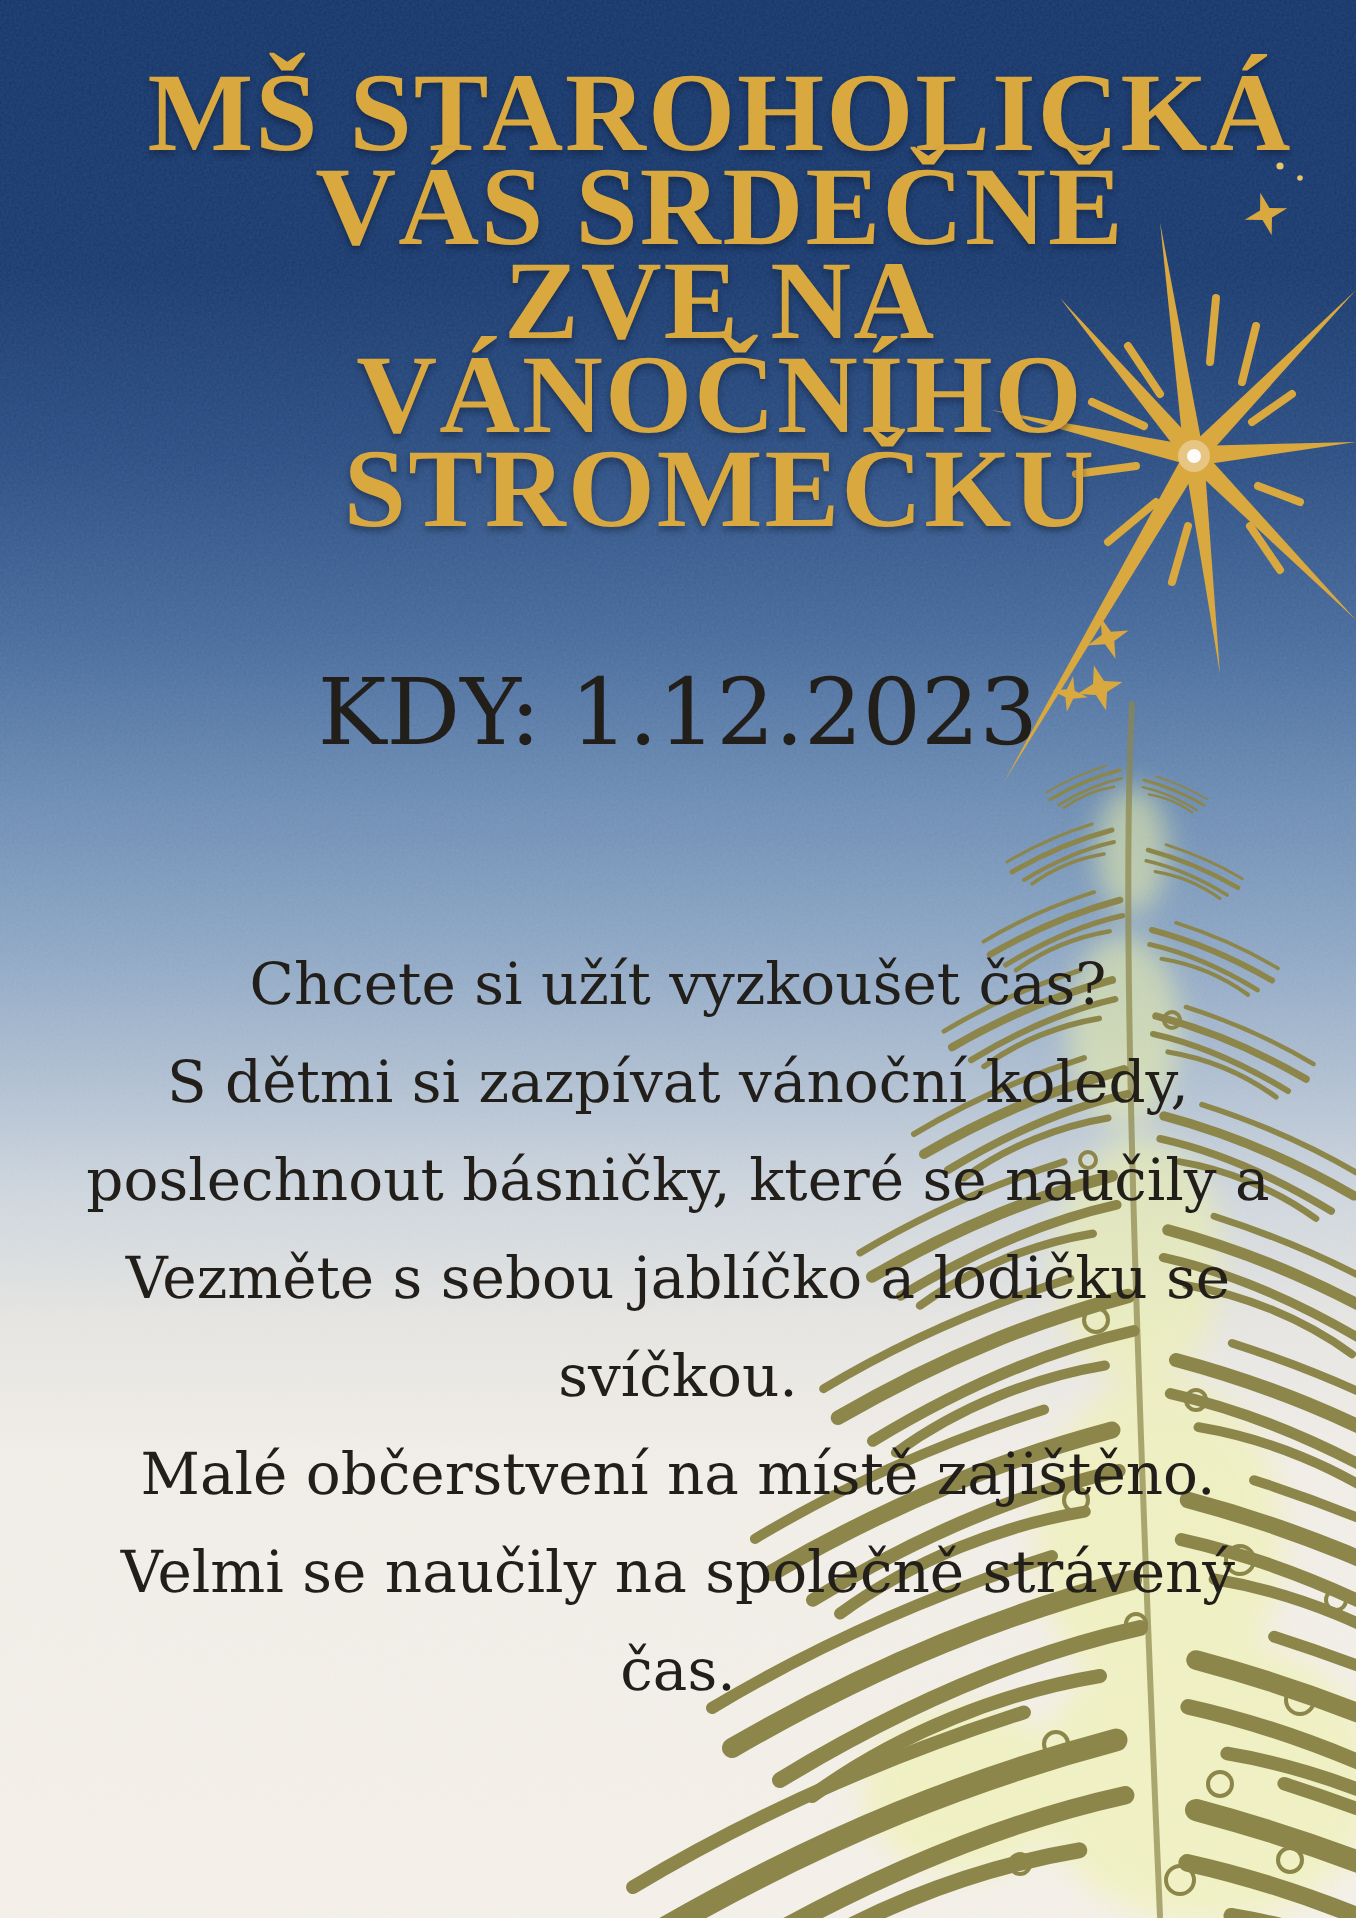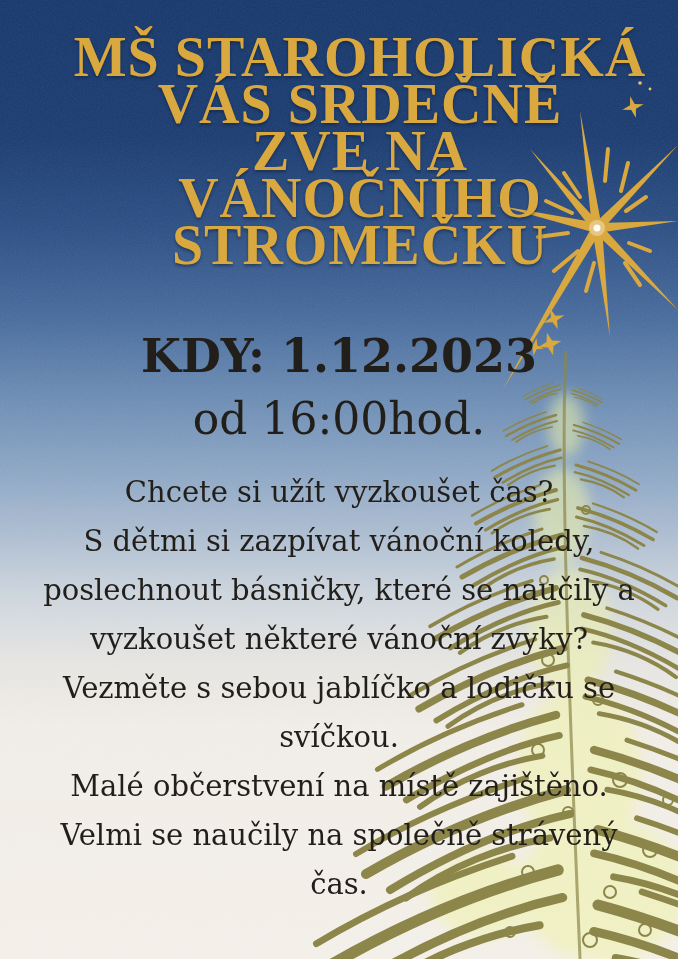--- a/index.html
+++ b/index.html
@@ -32,21 +32,21 @@
   .title-line{
     font-family:"Liberation Serif", serif;
     font-weight:bold;
     font-size:56px;line-height:47px;
     letter-spacing:1px;
     color:var(--title-gold,#d9a83f);
     text-shadow:0 2px 3px rgba(10,20,40,.45);
     margin-left:42px;
   }
   .date-block{position:absolute;left:0;width:100%;text-align:center;z-index:5;color:var(--text-dark,#221e1a);}
-  .event-date{top:330px;font-size:46px;line-height:52px;font-weight:bold;}
+  .event-date{top:330px;font-size:46px;line-height:52px;}
   .event-time{top:394px;font-size:44px;line-height:50px;}
   .body-text{
     position:absolute;top:468px;left:0;width:100%;
     text-align:center;z-index:5;
     color:var(--text-dark,#221e1a);
   }
   .body-line{font-size:29px;line-height:49px;}
 
   
   .gold-fill{fill:var(--star-gold,#d9a83f);}
@@ -180,27 +180,25 @@
 
   <div class="title">
     <div class="title-line">MŠ STAROHOLICKÁ</div>
     <div class="title-line">VÁS SRDEČNĚ</div>
     <div class="title-line">ZVE NA</div>
     <div class="title-line">VÁNOČNÍHO</div>
     <div class="title-line">STROMEČKU</div>
   </div>
 
   <div class="date-block event-date">KDY: 1.12.2023</div>
-  <div class="date-block event-time">od 16:00hod.</div>
 
   <div class="body-text">
     <div class="body-line">Chcete si užít vyzkoušet čas?</div>
     <div class="body-line">S dětmi si zazpívat vánoční koledy,</div>
     <div class="body-line">poslechnout básničky, které se naučily a</div>
-    <div class="body-line">vyzkoušet některé vánoční zvyky?</div>
     <div class="body-line">Vezměte s sebou jablíčko a lodičku se</div>
     <div class="body-line">svíčkou.</div>
     <div class="body-line">Malé občerstvení na místě zajištěno.</div>
     <div class="body-line">Velmi se naučily na společně strávený</div>
     <div class="body-line">čas.</div>
   </div>
 
 </div>
 
 </body></html>

